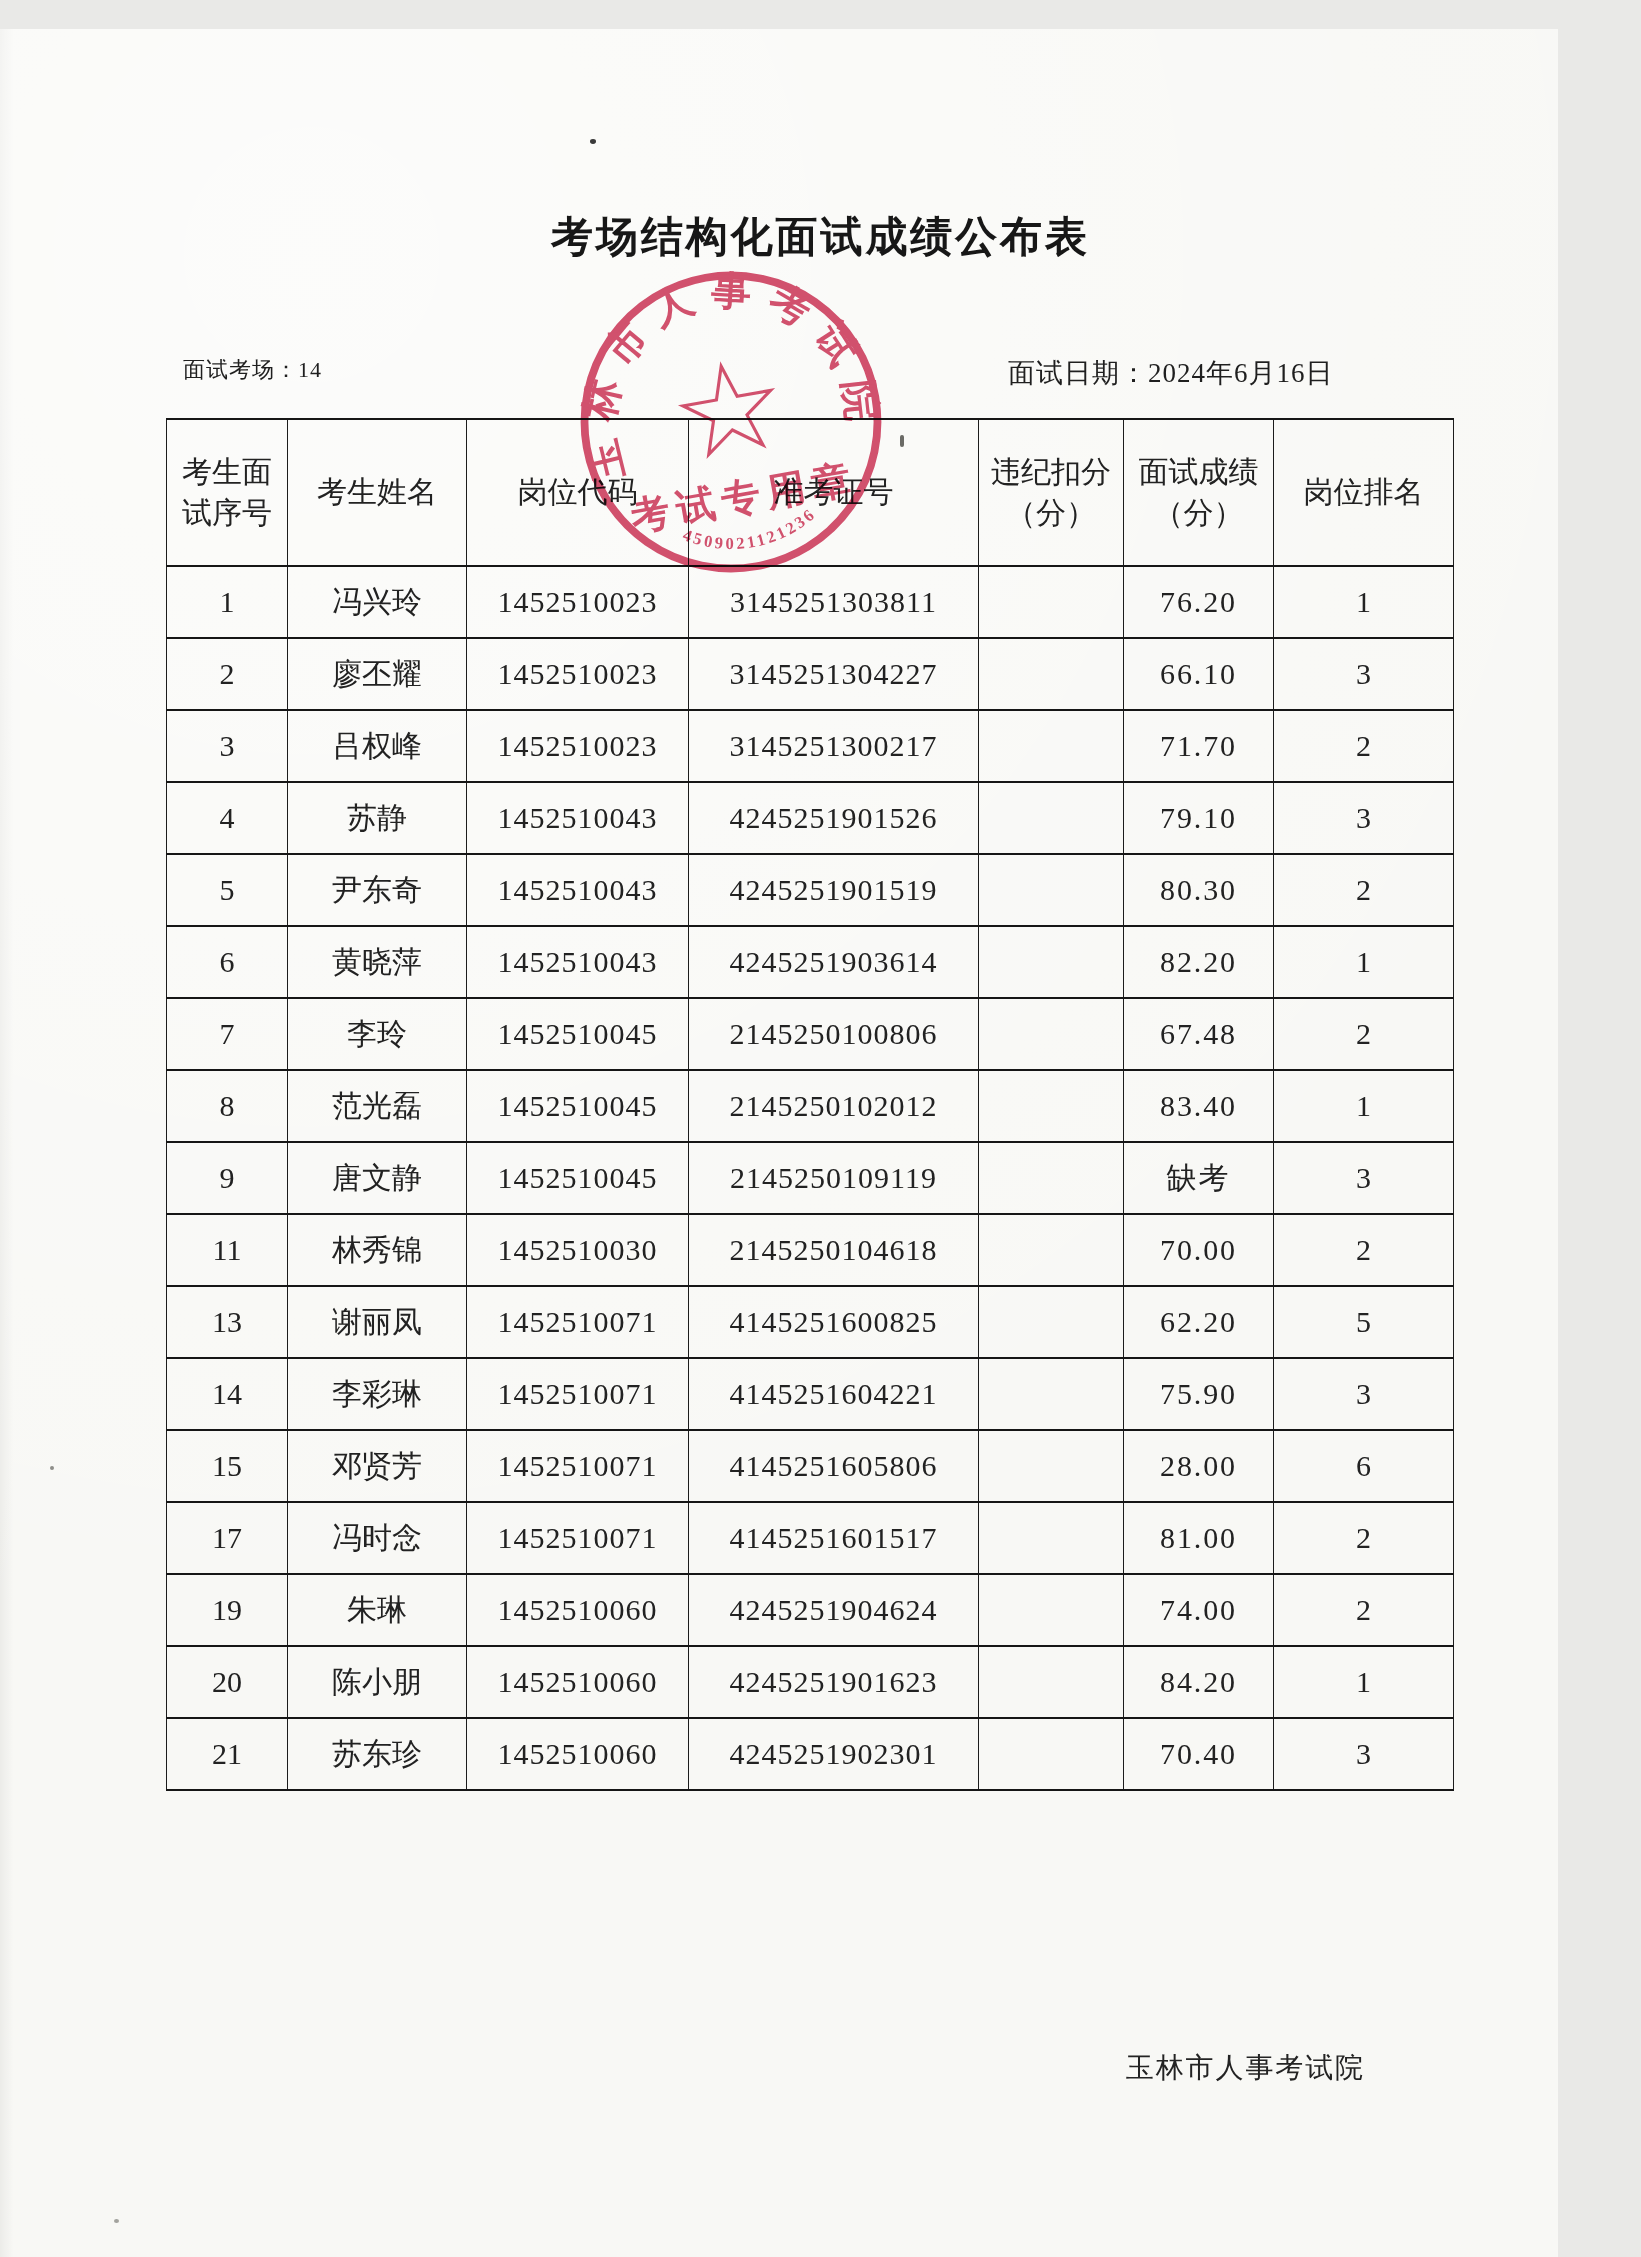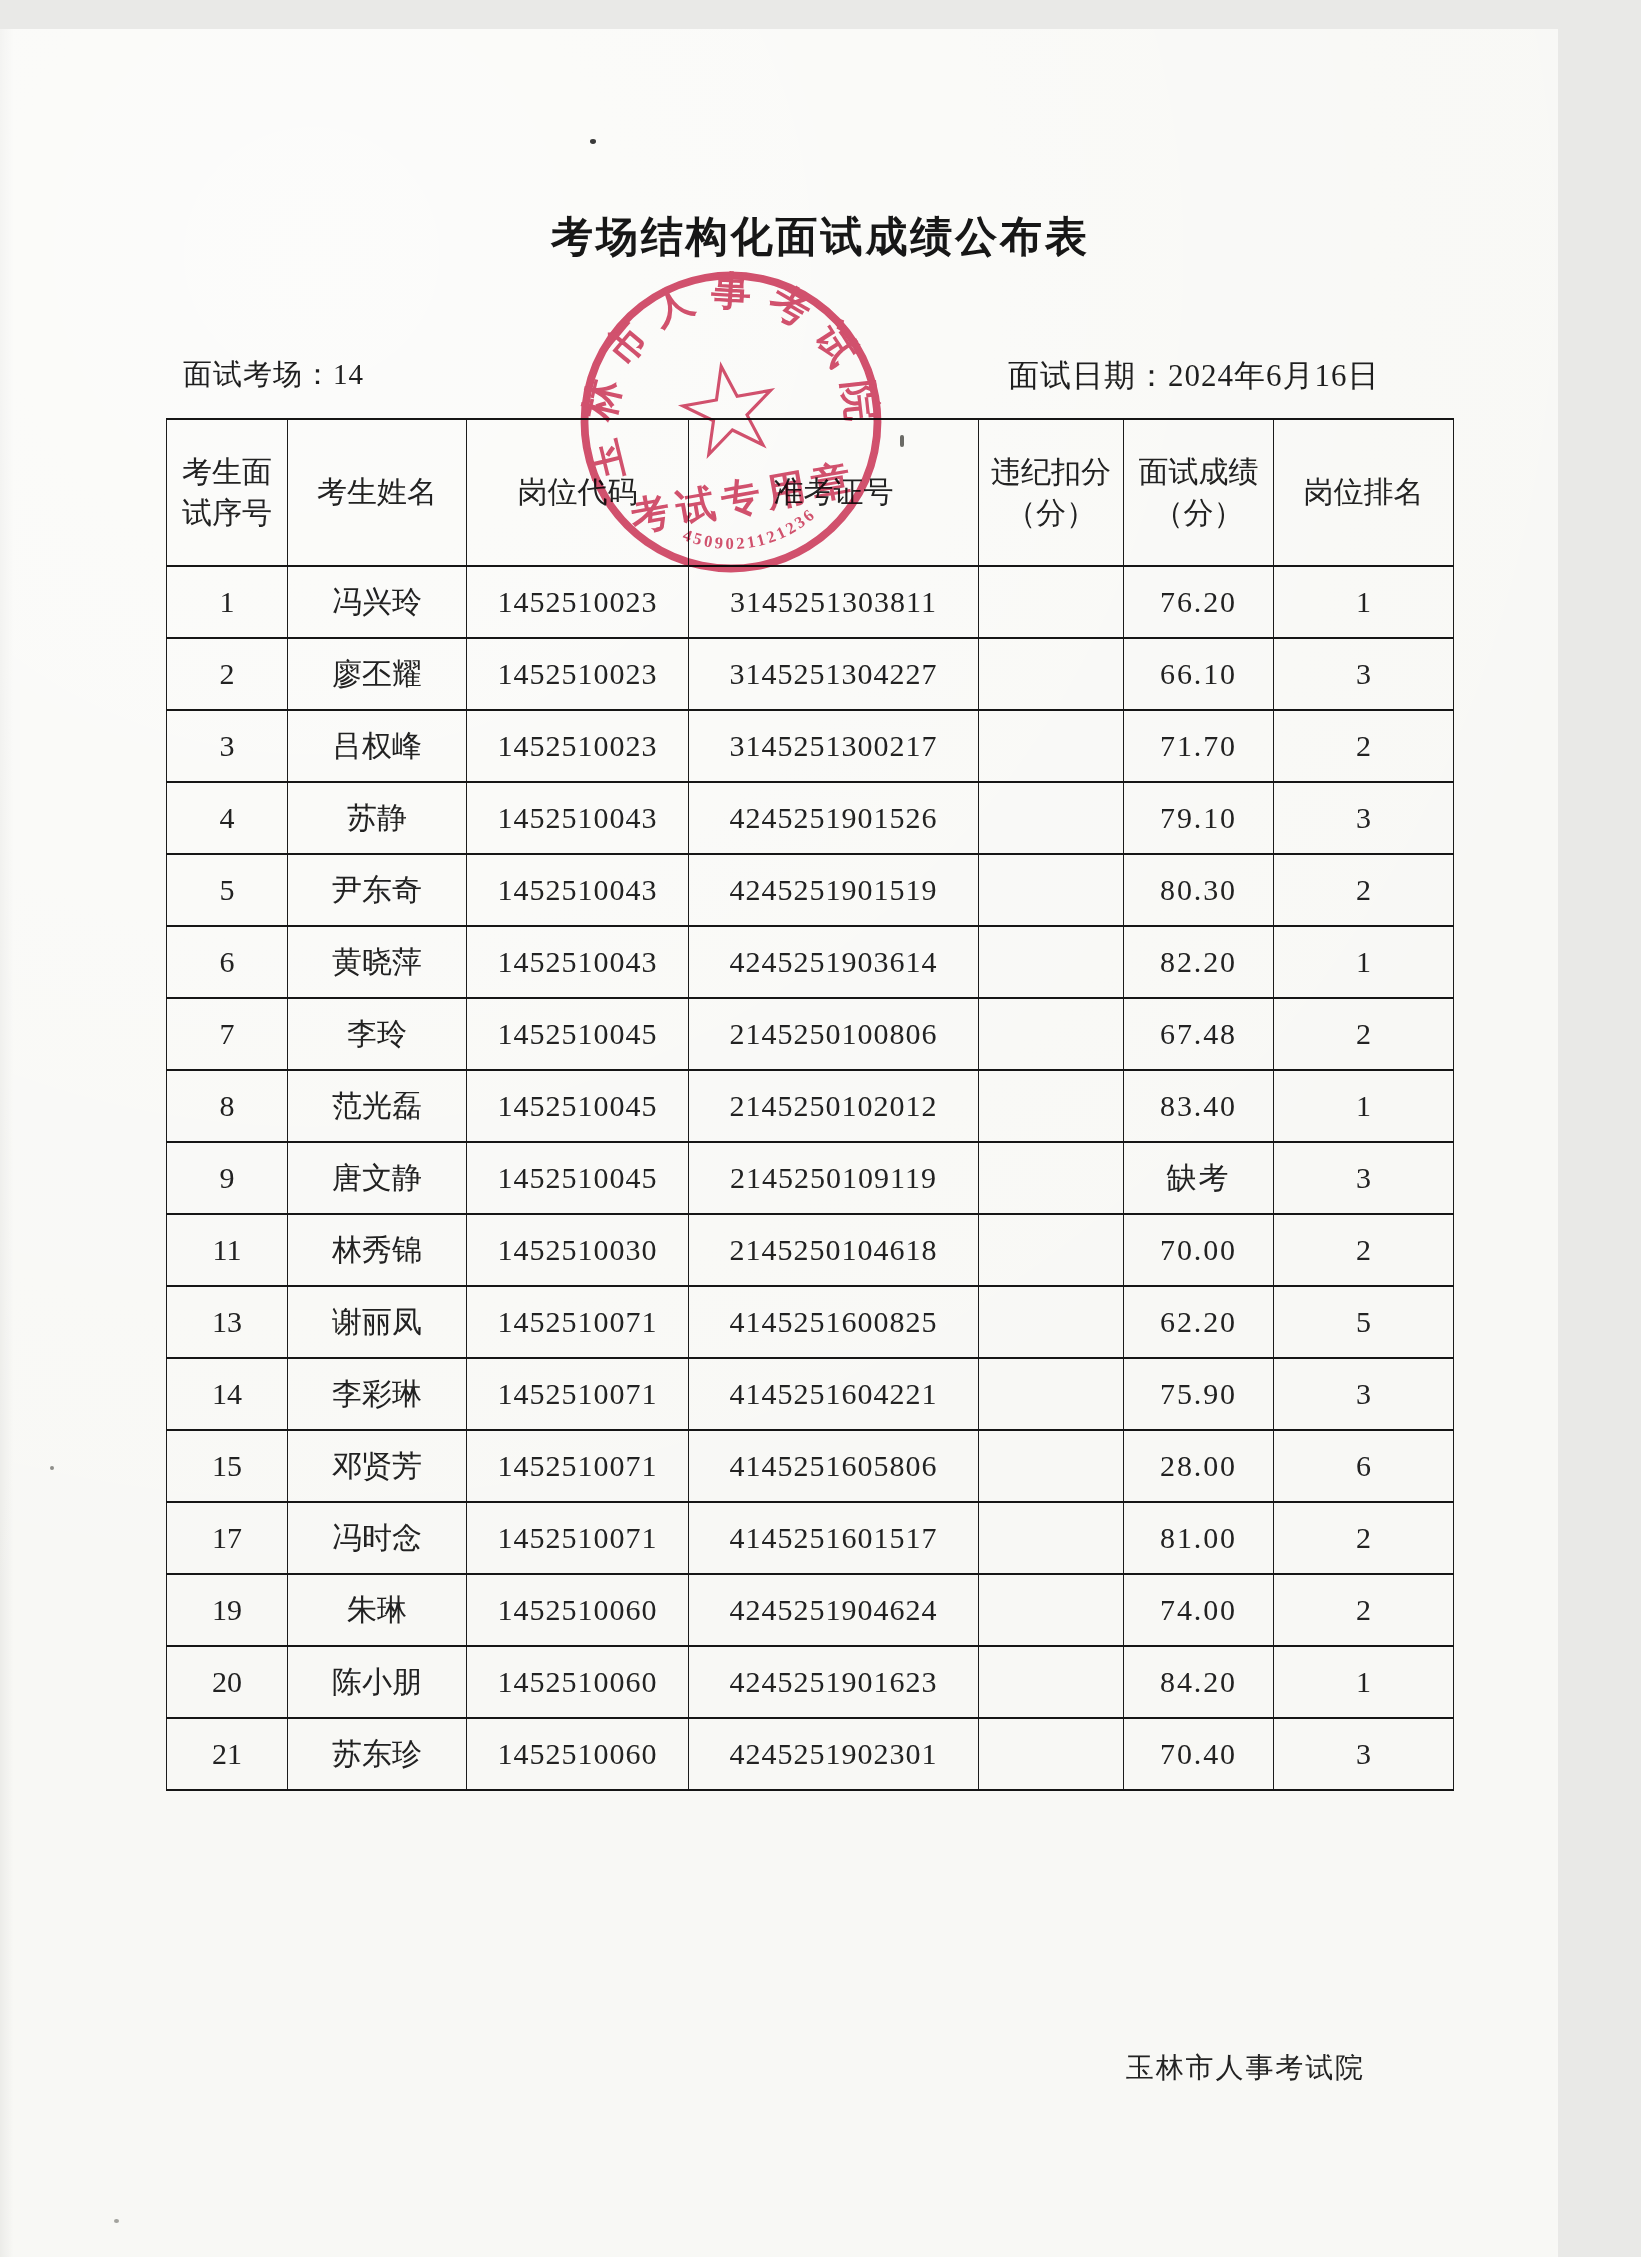--- a/index.html
+++ b/index.html
@@ -12,22 +12,22 @@
       linear-gradient(0deg, rgba(0,0,0,.03), rgba(0,0,0,0) 9.7px);
     font-family:"Liberation Serif","DejaVu Serif",serif;
     color:#1f1f1f;
     margin-top:29px;
   }
   .title{
     position:absolute; left:0; top:180px; width:1641px;
     text-align:center; font-size:42px; font-weight:700; letter-spacing:2.9px;
     color:#171717;
   }
-  .meta-room{ position:absolute; left:183px; top:326px; font-size:29px; letter-spacing:1px;}
-  .meta-date{ position:absolute; left:1008px; top:326px; font-size:31px; letter-spacing:1px;}
+  .meta-room{ position:absolute; left:183px; top:326px; font-size:22px; letter-spacing:1px;}
+  .meta-date{ position:absolute; left:1008px; top:326px; font-size:27px; letter-spacing:1px;}
 
   table.score{
     position:absolute; left:166px; top:389px; width:1285px;
     border-collapse:collapse; table-layout:fixed;padding-left:14px;
   }
   table.score th, table.score td{
     border-left:1.9px solid #1c1c1c; border-right:1.9px solid #1c1c1c;
     border-top:2.9px solid #161616; border-bottom:2.9px solid #161616;
     text-align:center; vertical-align:middle; padding:0;
     font-weight:400; color:#222;

